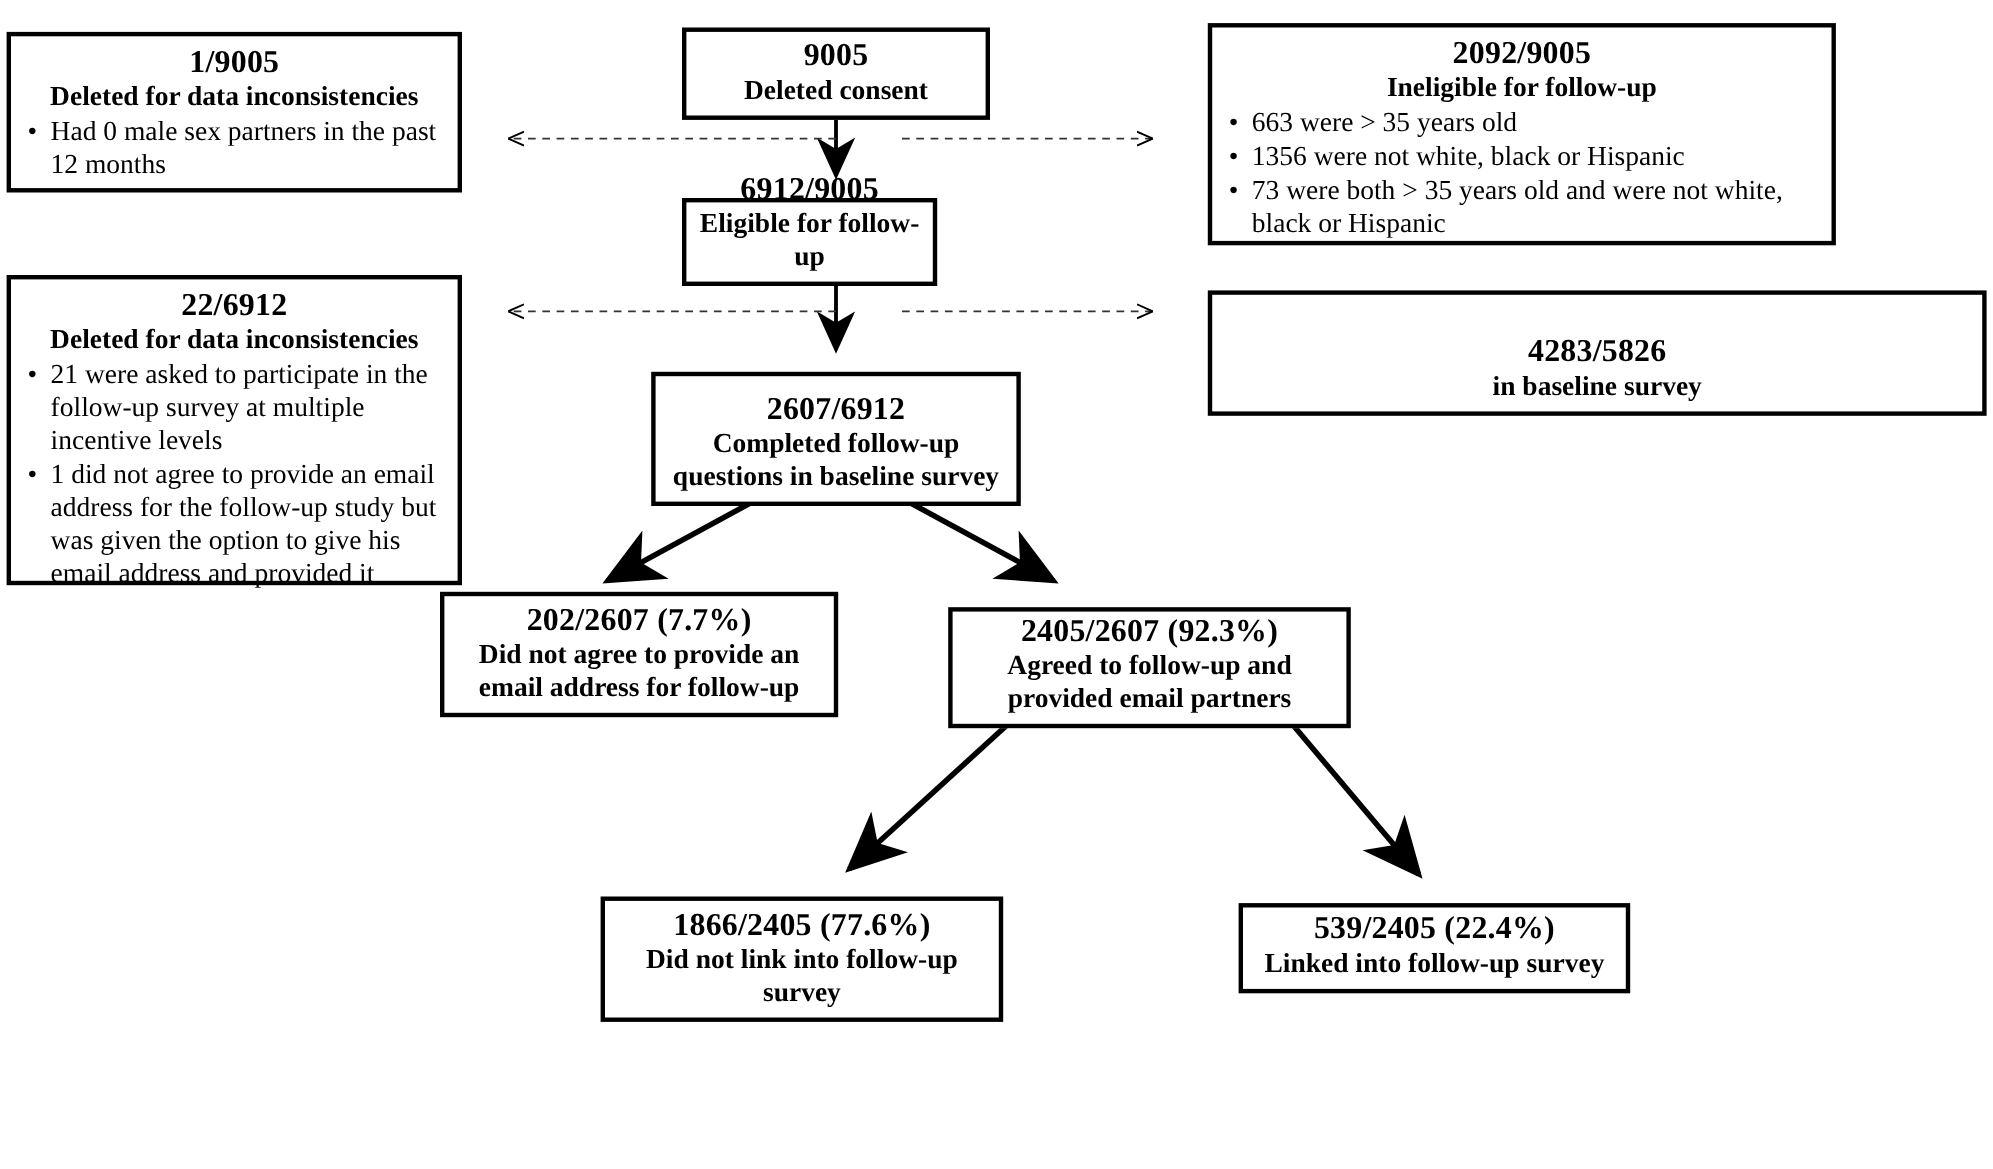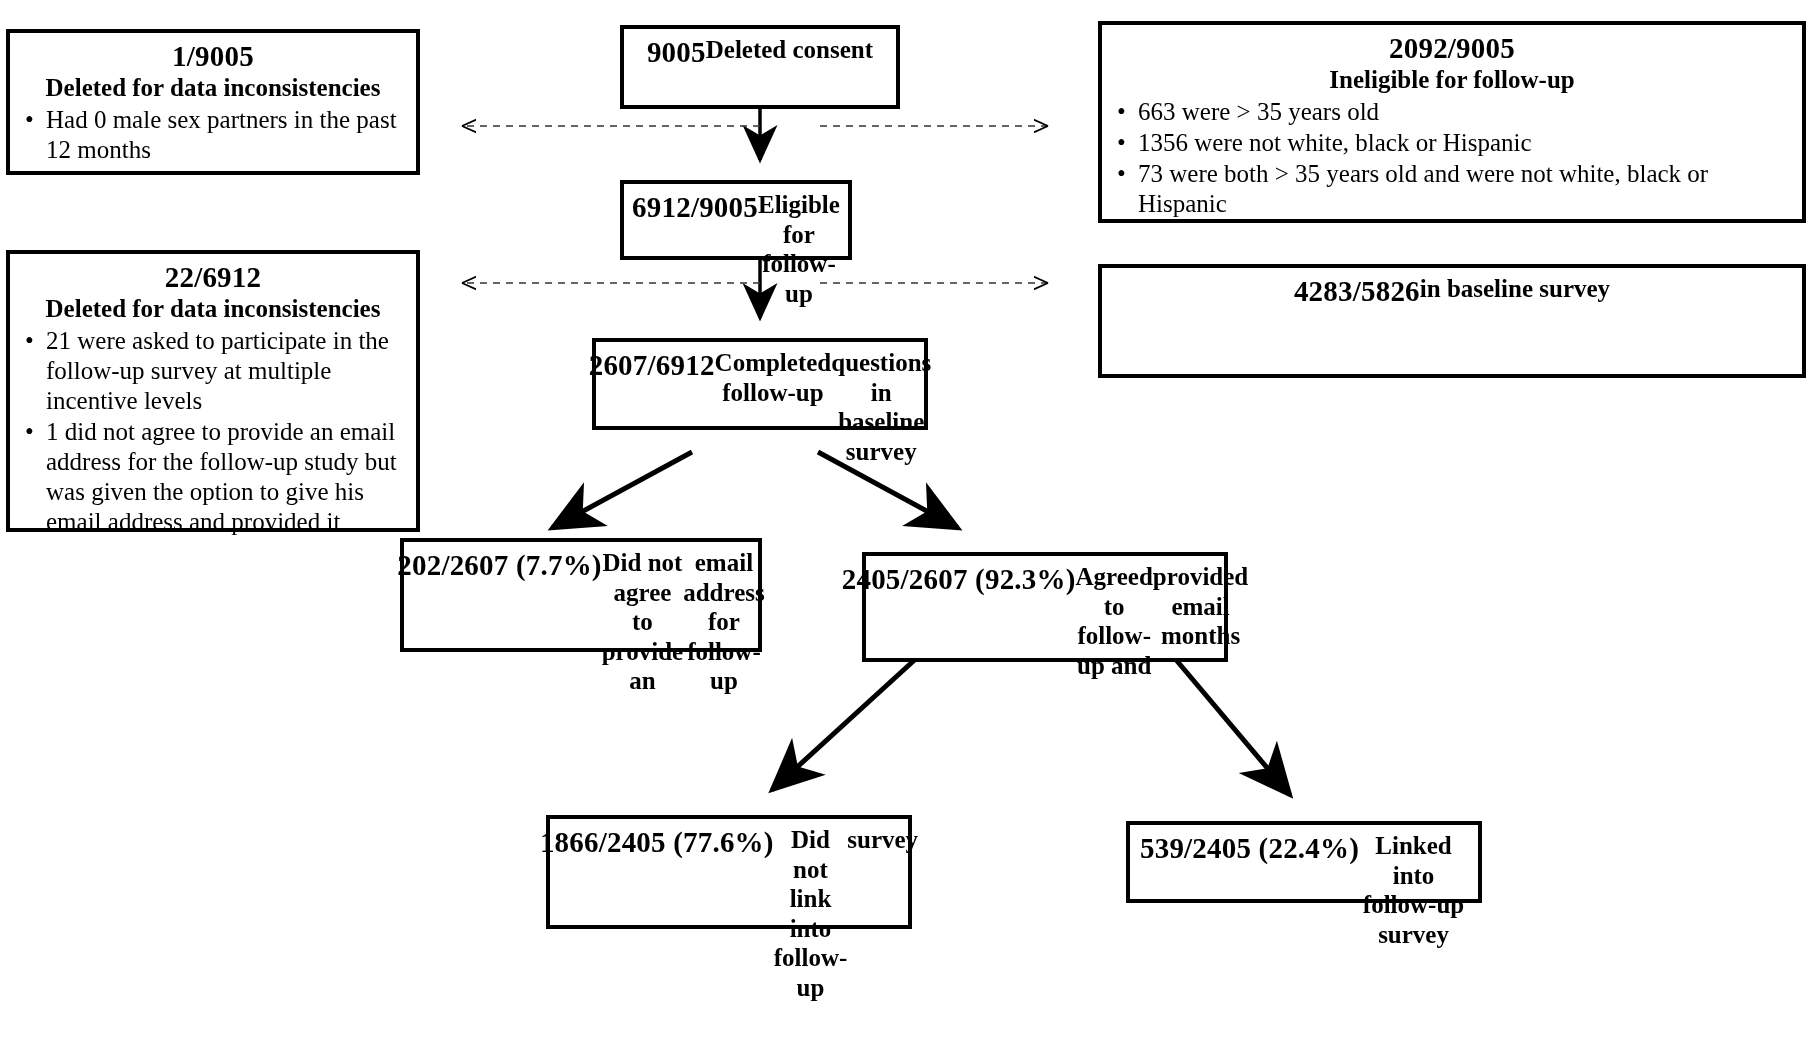--- a/index.html
+++ b/index.html
@@ -65,34 +65,34 @@
     margin-bottom: 1px;
   }
   .bullets li .bullet-dot {
     position: absolute;
     left: 5px;
     top: 0;
   }
   
   #box-deleted-1 { left: 6px;    top: 14px;  width: 414px; height: 146px; }
   #box-consent   { left: 620px;  top: 10px;  width: 280px; height: 84px;  }
-  #box-ineligible{ left: 1098px; top: 6px;   width: 708px; height: 202px; }
+  #box-ineligible{ left: 1098px; top: 6px;   width: 571px; height: 202px; }
   #box-deleted-2 { left: 6px;    top: 235px; width: 414px; height: 282px; }
   #box-eligible  { left: 620px;  top: 165px; width: 232px; height: 80px;  }
   #box-notcomplete{left: 1098px; top: 249px; width: 708px; height: 114px; }
-  #box-completed { left: 592px;  top: 323px; width: 336px; height: 92px; }
+  #box-completed { left: 592px;  top: 323px; width: 336px; height: 122px; }
   #box-noagree   { left: 400px;  top: 523px; width: 362px; height: 114px; }
   #box-agreed    { left: 862px;  top: 537px; width: 366px; height: 110px; }
   #box-notlinked { left: 546px;  top: 800px; width: 366px; height: 114px; }
   #box-linked    { left: 1126px; top: 806px; width: 356px; height: 82px;  }
   
   .vcenter {
     display: flex;
-    flex-direction: row;
-    justify-content: center;
+    flex-direction: column;
+    justify-content: flex-end;
     height: 100%;
   }
 </style>
 </head>
 <body>
 
 <div id="canvas">
 
   <svg class="connectors" viewBox="0 0 1812 1063" xmlns="http://www.w3.org/2000/svg">
     <defs>
@@ -184,21 +184,21 @@
       <div class="box-count">202/2607 (7.7%)</div>
       <div class="box-label">Did not agree to provide an</div>
       <div class="box-label">email address for follow-up</div>
     </div>
   </div>
 
   <div class="box" id="box-agreed">
     <div class="vcenter">
       <div class="box-count">2405/2607 (92.3%)</div>
       <div class="box-label">Agreed to follow-up and</div>
-      <div class="box-label">provided email months</div>
+      <div class="box-label">provided email partners</div>
     </div>
   </div>
 
   <div class="box" id="box-notlinked">
     <div class="vcenter">
       <div class="box-count">1866/2405 (77.6%)</div>
       <div class="box-label">Did not link into follow-up</div>
       <div class="box-label">survey</div>
     </div>
   </div>

